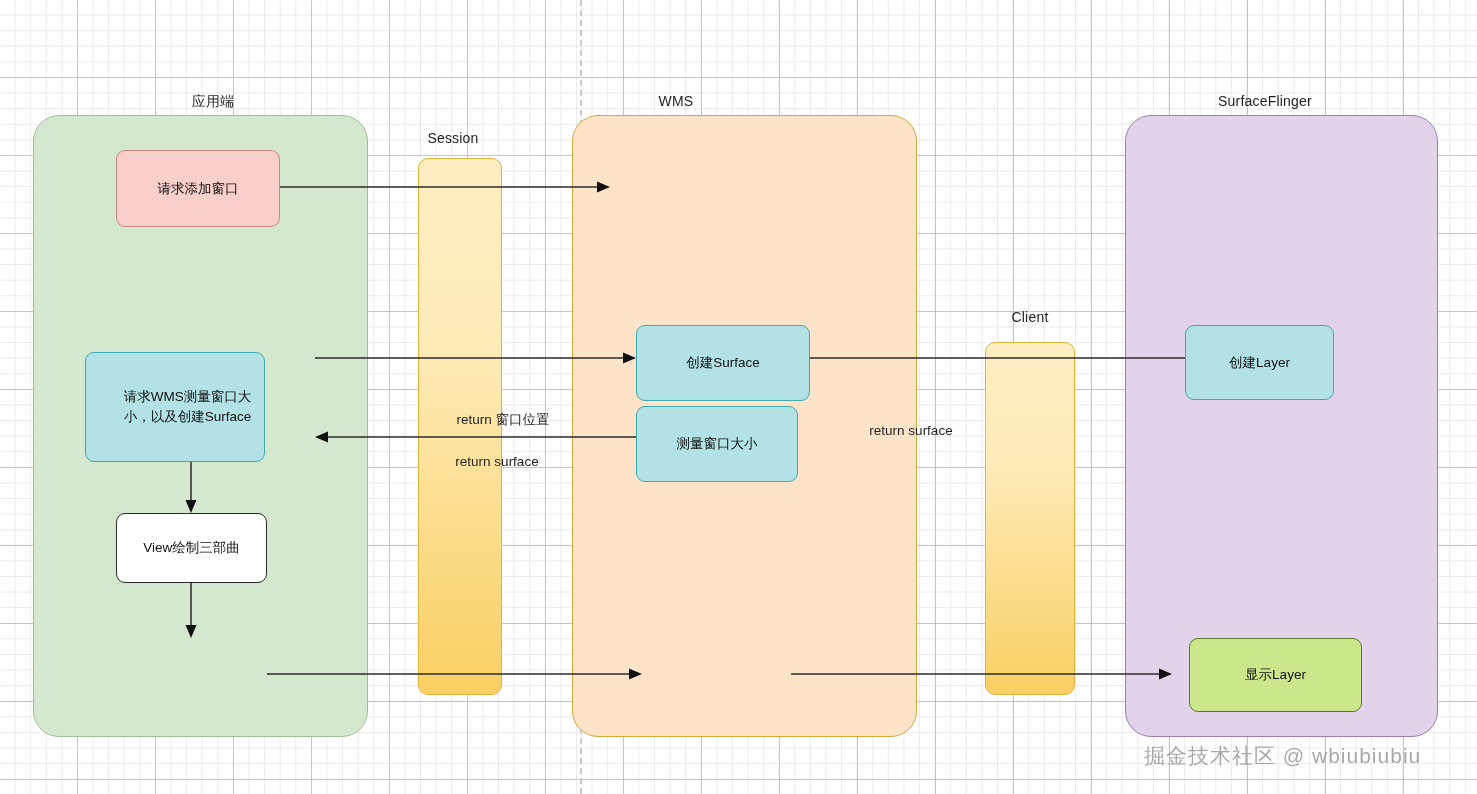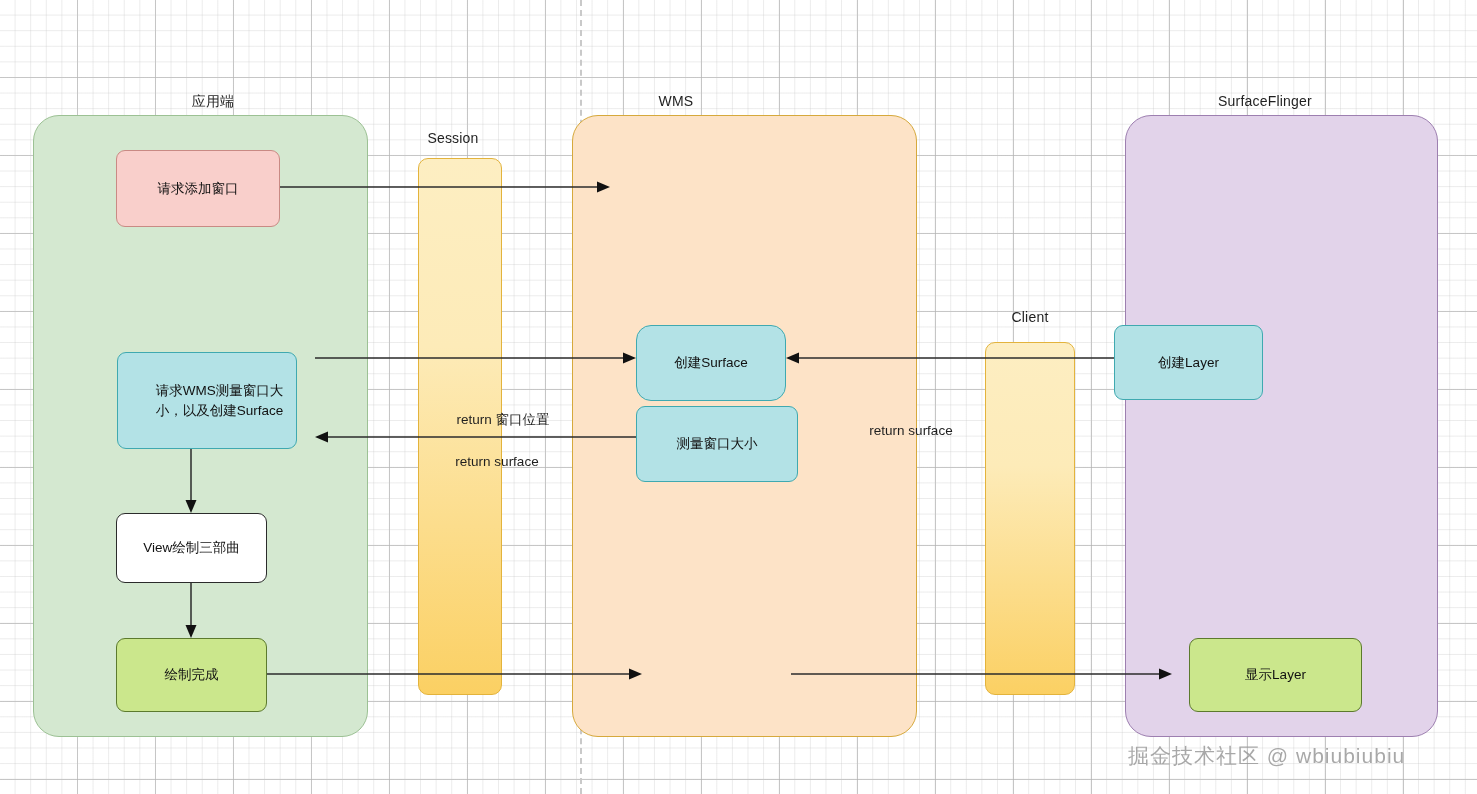--- a/index.html
+++ b/index.html
@@ -75,20 +75,21 @@
     transform:translateX(-50%);
   }
   
   .watermark{
     position:absolute;
     font-size:21px;
     color:#9a9a9a;
     white-space:nowrap;
     opacity:.85;
     letter-spacing:1px;
+    margin-left:16px;
   }
   
   .page-split{
     position:absolute;
     top:0;bottom:0;width:0;
     border-left:2px dashed #c9c9c9;
   }
 </style>
 </head>
 <body>
@@ -152,31 +153,30 @@
       <polygon points="1159,668.5 1172,674 1159,679.5"></polygon>
     </g>
   </svg>
 
   <div class="edge-label" style="left:503px;top:411px;">return 窗口位置</div>
   <div class="edge-label" style="left:497px;top:454px;">return surface</div>
   <div class="edge-label" style="left:911px;top:423px;">return surface</div>
 
   <div class="node n-pink" style="left:116px;top:150px;width:164px;height:77px;">请求添加窗口</div>
 
-  <div class="node n-blue" style="left:117px;top:352px;width:180px;height:97px;padding-left:31px;">请求WMS测量窗口大小，以及创建Surface</div>
+  <div class="node n-blue" style="left:85px;top:352px;width:180px;height:110px;padding-left:31px;">请求WMS测量窗口大小，以及创建Surface</div>
 
   <div class="node n-white" style="left:116px;top:513px;width:151px;height:70px;">View绘制三部曲</div>
 
-  <div class="node n-green" style="left:116px;top:638px;width:151px;height:74px;">绘制完成</div>
 
 
-  <div class="node n-blue" style="left:636px;top:325px;width:150px;height:76px;border-radius:15px;">创建Surface</div>
+  <div class="node n-blue" style="left:636px;top:325px;width:174px;height:76px;">创建Surface</div>
 
   <div class="node n-blue" style="left:636px;top:406px;width:162px;height:76px;">测量窗口大小</div>
 
 
-  <div class="node n-blue" style="left:1114px;top:325px;width:149px;height:75px;">创建Layer</div>
+  <div class="node n-blue" style="left:1185px;top:325px;width:149px;height:75px;">创建Layer</div>
 
   <div class="node n-green" style="left:1189px;top:638px;width:173px;height:74px;text-align:right;">显示Layer</div>
 
   <div class="watermark" style="left:1128px;top:742px;">掘金技术社区 @ wbiubiubiu</div>
 
 </div>
 
 </body></html>

